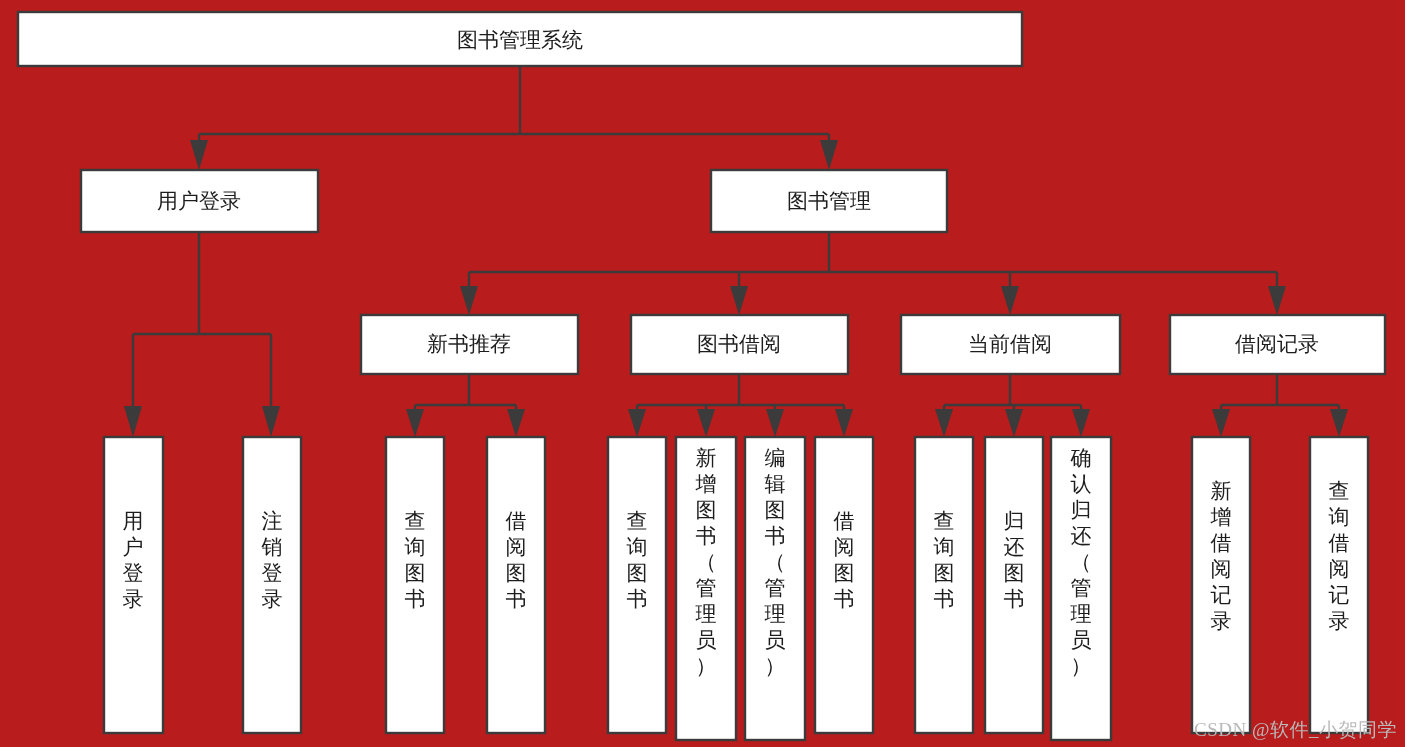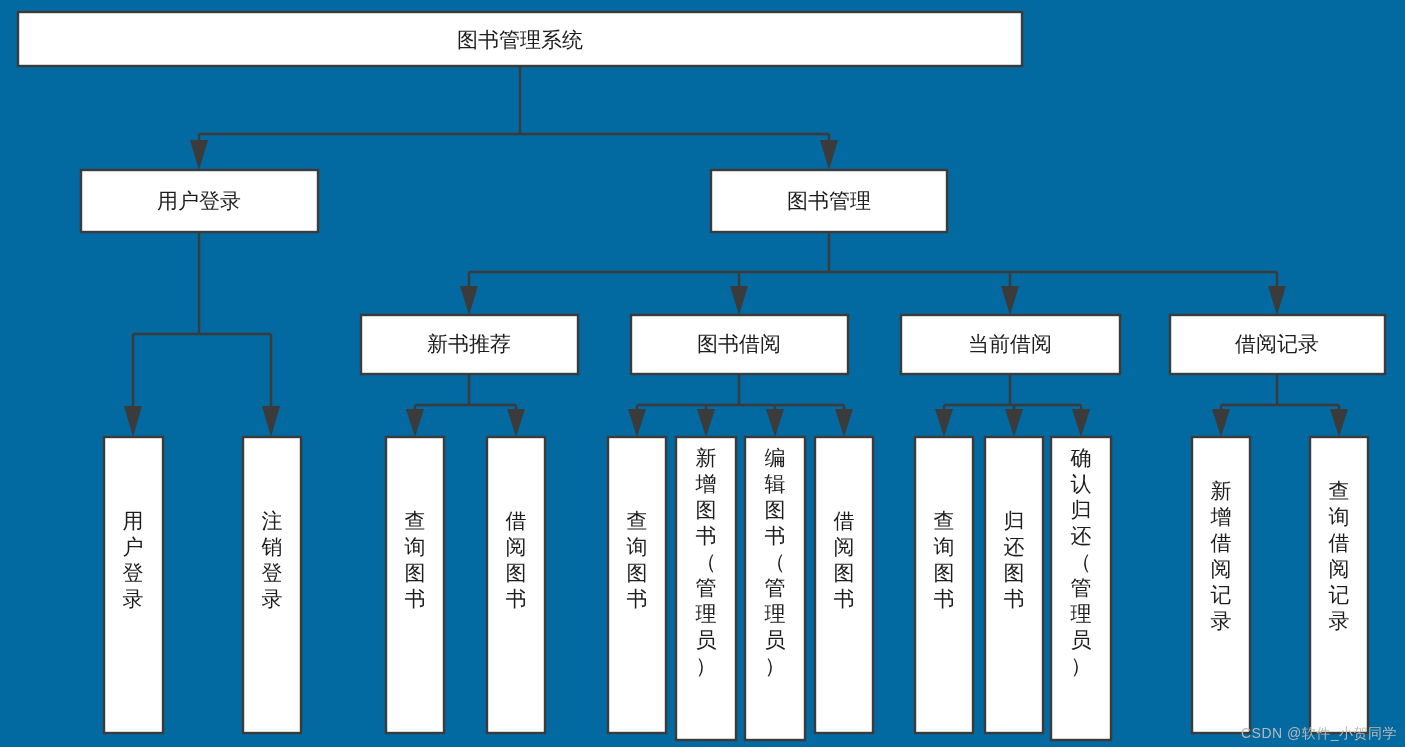--- a/index.html
+++ b/index.html
@@ -7,21 +7,21 @@
     padding: 0;
     background: #ffffff;
   }
   body {
     font-family: "Liberation Sans", "DejaVu Sans", sans-serif;
   }
   #diagram-root {
     position: relative;
     width: 1405px;
     height: 747px;
-    background: #0369a1;
+    background: #b91c1c;
     overflow: hidden;
   }
   svg.flowchart {
     position: absolute;
     top: 0;
     left: 0;
     width: 1405px;
     height: 747px;
     display: block;
   }
@@ -50,22 +50,22 @@
   .node-label-vertical {
     fill: #1d1d1d;
     font-family: "Liberation Sans", "DejaVu Sans", sans-serif;
     font-size: 21px;
     text-anchor: middle;
   }
   .watermark {
     position: absolute;
     right: 8px;
     bottom: 4px;
-    font-family: Liberation Sans, sans-serif;
-    font-size: 14px;
+    font-family: Liberation Serif, serif;
+    font-size: 19px;
     color: #b9b9b9;
     white-space: nowrap;
     letter-spacing: 0.5px;
     pointer-events: none;
     margin-top: 44px;
   }
 </style>
 </head>
 <body>
 

